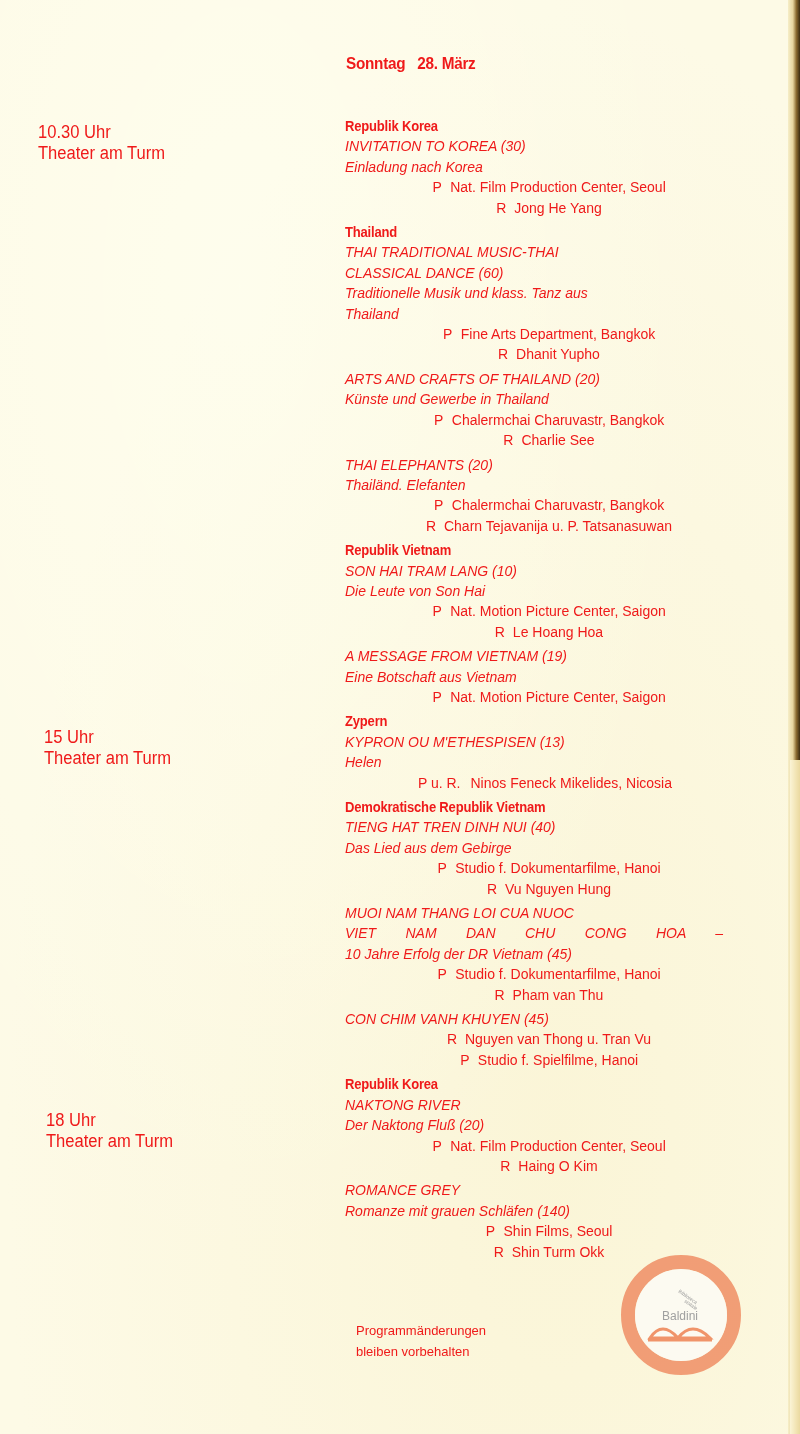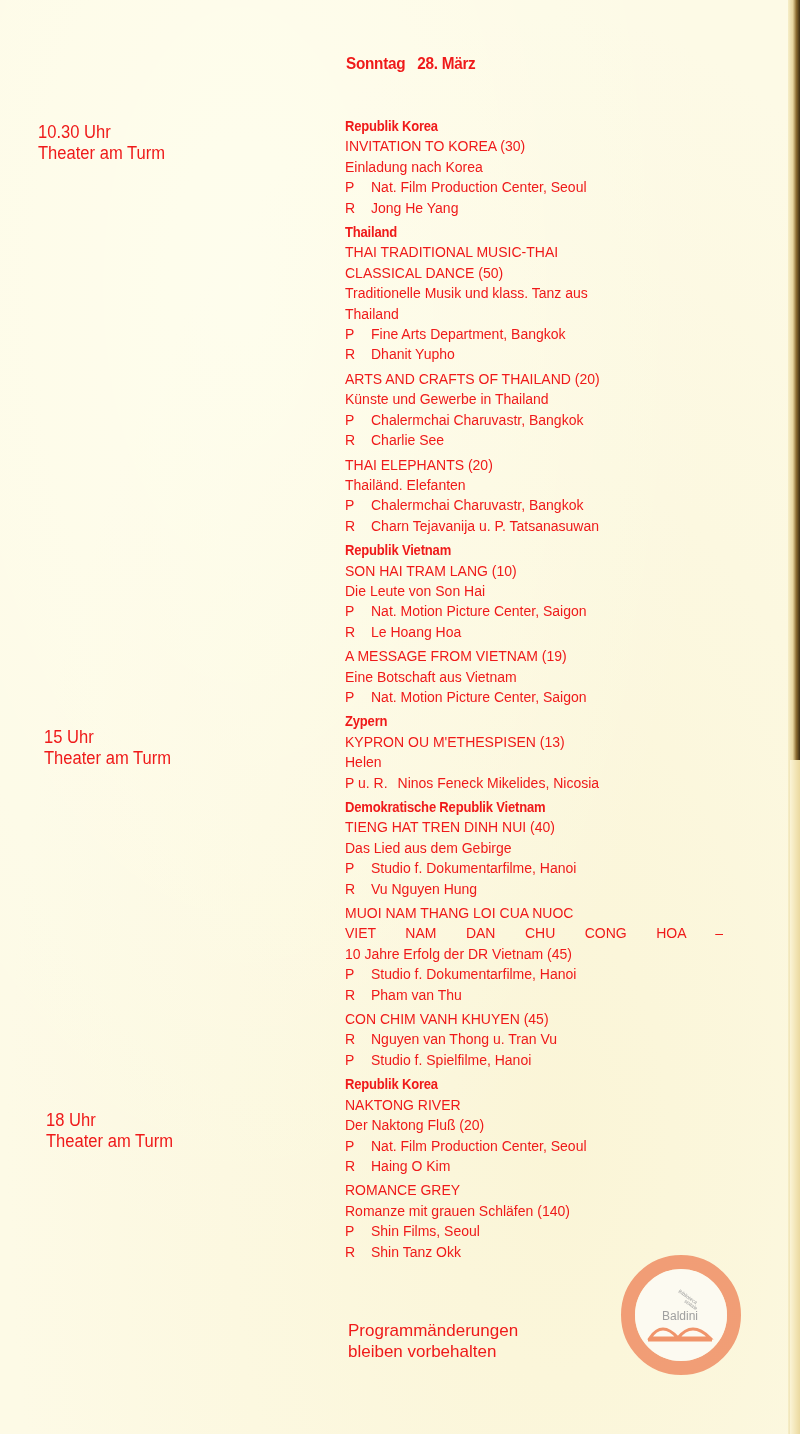--- a/index.html
+++ b/index.html
@@ -62,40 +62,40 @@
       line-height: 20.4px;
     }
     .program .country {
       font-weight: bold;
       letter-spacing: -0.2px;
       transform: scaleX(0.93);
       transform-origin: left;
       white-space: nowrap;
     }
     .program .film { margin-bottom: 4px; }
-    .program .line { white-space: nowrap; }
-    .program .credit { white-space: nowrap; }
+    .program .line { white-space: nowrap; font-style: italic; }
+    .program .credit { white-space: nowrap; text-align: center; }
     .program .credit .role {
       display: inline-block;
       width: 26px;
     }
     .program .credit.wide .role {
       width: auto;
       margin-right: 10px;
     }
     .program .justify {
       text-align: justify;
       text-align-last: justify;
       width: 378px;
     }
     .note {
       position: absolute;
-      left: 348px;
+      left: 356px;
       top: 1320px;
-      font-size: 17px;
+      font-size: 13px;
       line-height: 21px;
     }
     .stamp {
       position: absolute;
       left: 620px;
       top: 1254px;
       width: 122px;
       height: 122px;
     }
   </style>
@@ -129,21 +129,21 @@
       <div class="line">Einladung nach Korea</div>
       <div class="credit"><span class="role">P</span><span>Nat. Film Production Center, Seoul</span></div>
       <div class="credit"><span class="role">R</span><span>Jong He Yang</span></div>
     </div>
   </div>
 
   <div class="group">
     <div class="country">Thailand</div>
     <div class="film">
       <div class="line">THAI TRADITIONAL MUSIC-THAI</div>
-      <div class="line">CLASSICAL DANCE (50)</div>
+      <div class="line">CLASSICAL DANCE (60)</div>
       <div class="line">Traditionelle Musik und klass. Tanz aus</div>
       <div class="line">Thailand</div>
       <div class="credit"><span class="role">P</span><span>Fine Arts Department, Bangkok</span></div>
       <div class="credit"><span class="role">R</span><span>Dhanit Yupho</span></div>
     </div>
     <div class="film">
       <div class="line">ARTS AND CRAFTS OF THAILAND (20)</div>
       <div class="line">Künste und Gewerbe in Thailand</div>
       <div class="credit"><span class="role">P</span><span>Chalermchai Charuvastr, Bangkok</span></div>
       <div class="credit"><span class="role">R</span><span>Charlie See</span></div>
@@ -207,21 +207,21 @@
     <div class="film">
       <div class="line">NAKTONG RIVER</div>
       <div class="line">Der Naktong Fluß (20)</div>
       <div class="credit"><span class="role">P</span><span>Nat. Film Production Center, Seoul</span></div>
       <div class="credit"><span class="role">R</span><span>Haing O Kim</span></div>
     </div>
     <div class="film">
       <div class="line">ROMANCE GREY</div>
       <div class="line">Romanze mit grauen Schläfen (140)</div>
       <div class="credit"><span class="role">P</span><span>Shin Films, Seoul</span></div>
-      <div class="credit"><span class="role">R</span><span>Shin Tanz Okk</span></div>
+      <div class="credit"><span class="role">R</span><span>Shin Turm Okk</span></div>
     </div>
   </div>
 </div>
 
 <div class="note">
   <div>Programmänderungen</div>
   <div>bleiben vorbehalten</div>
 </div>
 
 <div class="stamp">

